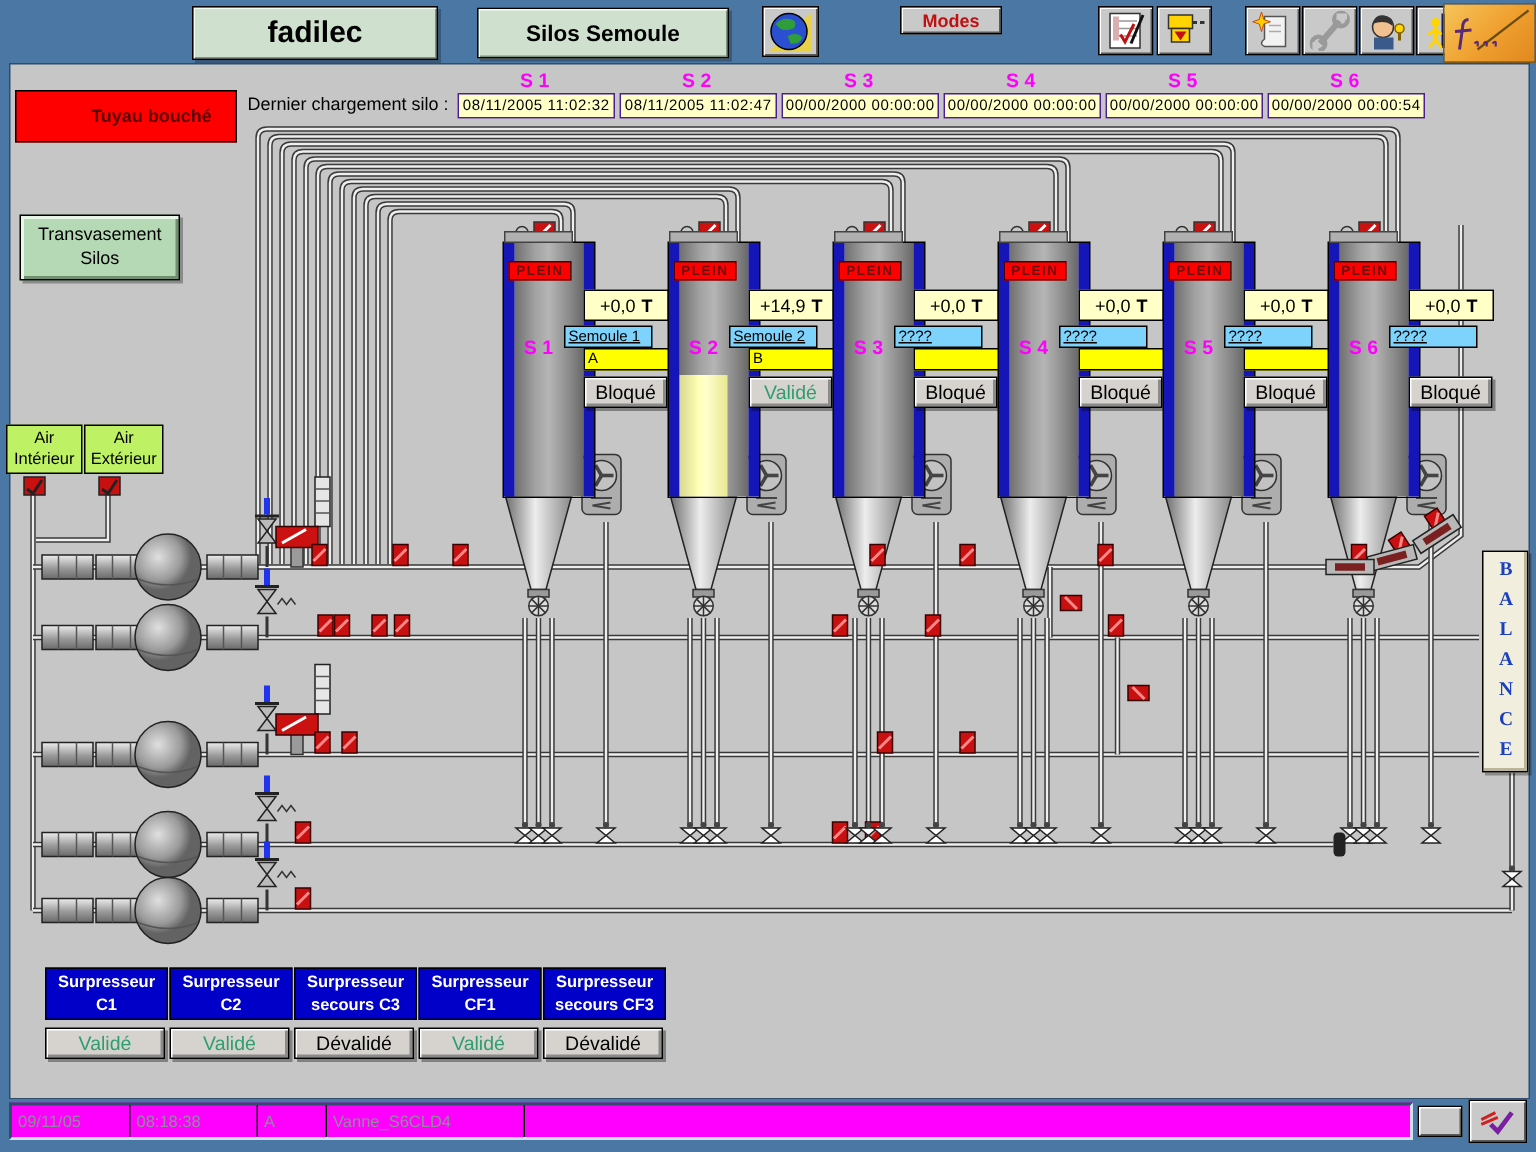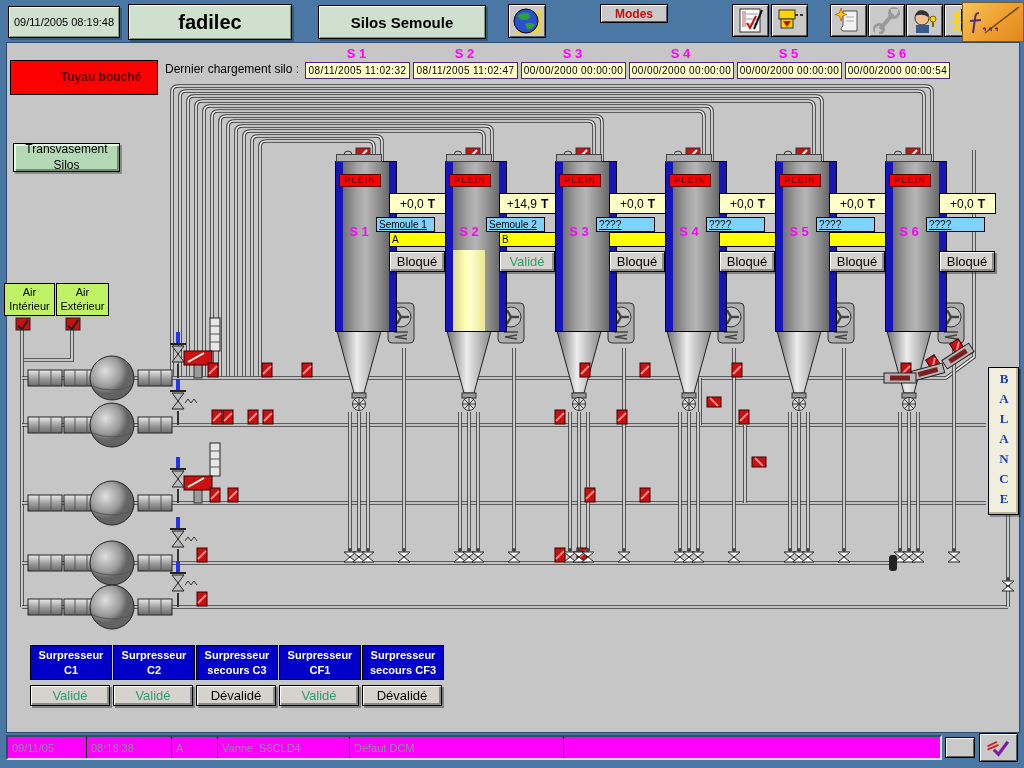--- a/index.html
+++ b/index.html
@@ -79,21 +79,20 @@
                   font-size:11px;color:#8d8d9d;box-sizing:border-box;}
   .ack-btn{position:absolute;background:#c9c9c9;border:1px solid #000;
            box-shadow:inset 1px 1px 0 #fff,inset -1px -1px 0 #5a5a5a;cursor:pointer;
            display:flex;align-items:center;justify-content:center;}
 </style>
 </head>
 <body>
 
 <div id="app">
 
-  <div class="hdr-box" style="left:8px;top:6px;width:110px;height:30px;font-size:11px;">09/11/2005 08:19:48</div>
   <div class="hdr-box" style="left:128px;top:4px;width:162px;height:34px;font-size:20px;font-weight:bold;">fadilec</div>
   <div class="hdr-box" style="left:318px;top:5px;width:166px;height:32px;font-size:15px;font-weight:bold;">Silos Semoule</div>
 
   <button class="tb-btn" style="left:508px;top:4px;width:38px;height:34px;">
     <svg width="30" height="28" viewBox="0 0 30 28">
       <polygon points="1,27 29,1 29,27" fill="#e8d24a"></polygon>
       <circle cx="14" cy="14" r="12" fill="#2a4fd0" stroke="#000"></circle>
       <path d="M5 9 Q10 4 16 6 Q20 8 17 12 Q11 14 8 12 Z" fill="#2f9e3a"></path>
       <path d="M13 17 Q19 14 23 18 Q21 23 15 22 Z" fill="#2f9e3a"></path>
     </svg>
@@ -677,21 +676,21 @@
       <polygon points="1002,591 1014,591 1008,586" fill="#fff" stroke="#222"></polygon>
       <circle cx="1008" cy="579" r="2" fill="#444"></circle>
       <rect x="889" y="555" width="8" height="16" rx="3" fill="#222"></rect>
       <rect x="16" y="318" width="14" height="12" fill="#c81010" stroke="#222"></rect>
       <path d="M 18 326 l4 3 l6 -9" stroke="#222" fill="none" stroke-width="2"></path>
       <rect x="66" y="318" width="14" height="12" fill="#c81010" stroke="#222"></rect>
       <path d="M 68 326 l4 3 l6 -9" stroke="#222" fill="none" stroke-width="2"></path>
     </svg>
 
   <div class="alarm-red" style="left:10px;top:60px;width:112px;height:33px;padding-left:34px;">Tuyau bouché</div>
-  <button class="btn-green" style="left:13px;top:143px;width:107px;height:29px;">Transvasement Silos</button>
+  <button class="btn-green" style="left:13px;top:143px;width:107px;height:44px;">Transvasement Silos</button>
   <div class="air-box" style="left:4px;top:283px;width:49px;height:31px;">Air Intérieur</div>
   <div class="air-box" style="left:56px;top:283px;width:51px;height:31px;">Air Extérieur</div>
 
   <div class="lbl" style="left:165px;top:62px;">Dernier chargement silo :</div>
   <div class="s-label" style="left:305px;top:46px;width:103px;">S 1</div>
   <div class="s-label" style="left:413px;top:46px;width:103px;">S 2</div>
   <div class="s-label" style="left:521px;top:46px;width:103px;">S 3</div>
   <div class="s-label" style="left:629px;top:46px;width:103px;">S 4</div>
   <div class="s-label" style="left:737px;top:46px;width:103px;">S 5</div>
   <div class="s-label" style="left:845px;top:46px;width:103px;">S 6</div>
@@ -836,21 +835,20 @@
       <span>secours CF3</span>
     </div>
     <button class="surp-status" data-status="devalid">Dévalidé</button>
   </div>
 
   <div id="alarmbar">
     <div class="cell" style="width:79px;">09/11/05</div>
     <div class="cell" style="width:85px;">08:18:38</div>
     <div class="cell" style="width:46px;">A</div>
     <div class="cell" style="width:132px;">Vanne_S6CLD4</div>
-    <div class="cell" style="width:214px;">Défaut DCM</div>
     <div class="cell" style="flex:1;border-right:none;"></div>
   </div>
   <button class="ack-btn" style="left:945px;top:737px;width:30px;height:21px;position:absolute;"></button>
   <button class="ack-btn" style="left:979px;top:733px;width:39px;height:29px;position:absolute;">
     <svg width="32" height="24" viewBox="0 0 32 24">
       <path d="M2 10 L14 4 M2 14 L16 8" stroke="#d02020" stroke-width="2.5" fill="none"></path>
       <path d="M10 14 L16 20 L28 4" stroke="#7a1fa0" stroke-width="4" fill="none"></path>
     </svg>
   </button>
 

